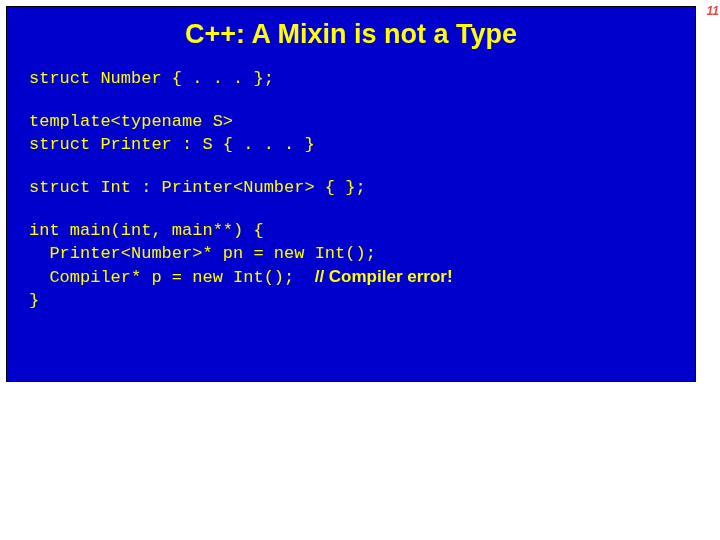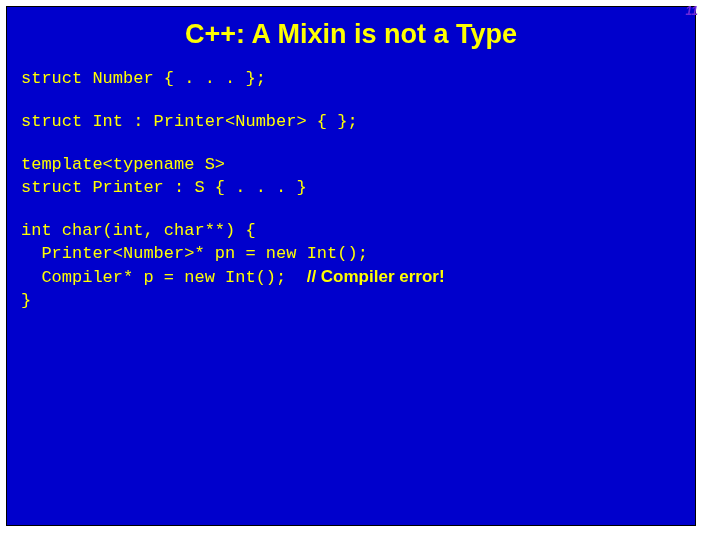--- a/index.html
+++ b/index.html
@@ -9,68 +9,69 @@
     position: relative;
     width: 720px;
     height: 540px;
     background: #fff;
   }
   .slide {
     position: absolute;
     left: 6px;
     top: 6px;
     width: 690px;
-    height: 520px;
+    height: 376px;
     background: #0000cc;
     border: 1px solid #000;
   }
   .page-num {
     position: absolute;
     top: 4px;
-    right: 22px;
+    right: 1px;
     font-style: italic;
     font-weight: bold;
     font-size: 12px;
-    color: #6d28d9;
+    color: #ef4444;
   }
   .title {
     text-align: center;
     color: #ffff00;
     font-weight: bold;
     font-size: 27px;
     padding-top: 12px;
     padding-bottom: 18px;
   }
   .code {
     font-family: "Courier New", Courier, monospace;
     color: #ffff00;
     font-size: 17px;
     line-height: 1.35;
     white-space: pre;
     padding-left: 14px;
+    margin-left: 8px;
   }
   .blk { margin-bottom: 20px; }
   .comment {
     font-family: Arial, Helvetica, sans-serif;
     font-weight: bold;
   }
 </style>
 </head>
 <body>
 
 <div class="page">
   <div class="slide">
     <div class="title">C++: A Mixin is not a Type</div>
 
     <div class="code blk">struct Number { . . . };</div>
 
-    <div class="code blk">struct Int : Printer&lt;Number&gt; { };</div>
-
     <div class="code blk">template&lt;typename S&gt;
 struct Printer : S { . . . }</div>
 
-    <div class="code"><span>int char(int, char**) {</span>
+    <div class="code blk">struct Int : Printer&lt;Number&gt; { };</div>
+
+    <div class="code"><span>int main(int, main**) {</span>
 <span>  Printer&lt;Number&gt;* pn = new Int();</span>
 <span>  Compiler* p = new Int();  </span><span class="comment">// Compiler error!</span>
 <span>}</span></div>
   </div>
   <div class="page-num">11</div>
 </div>
 
 </body></html>

